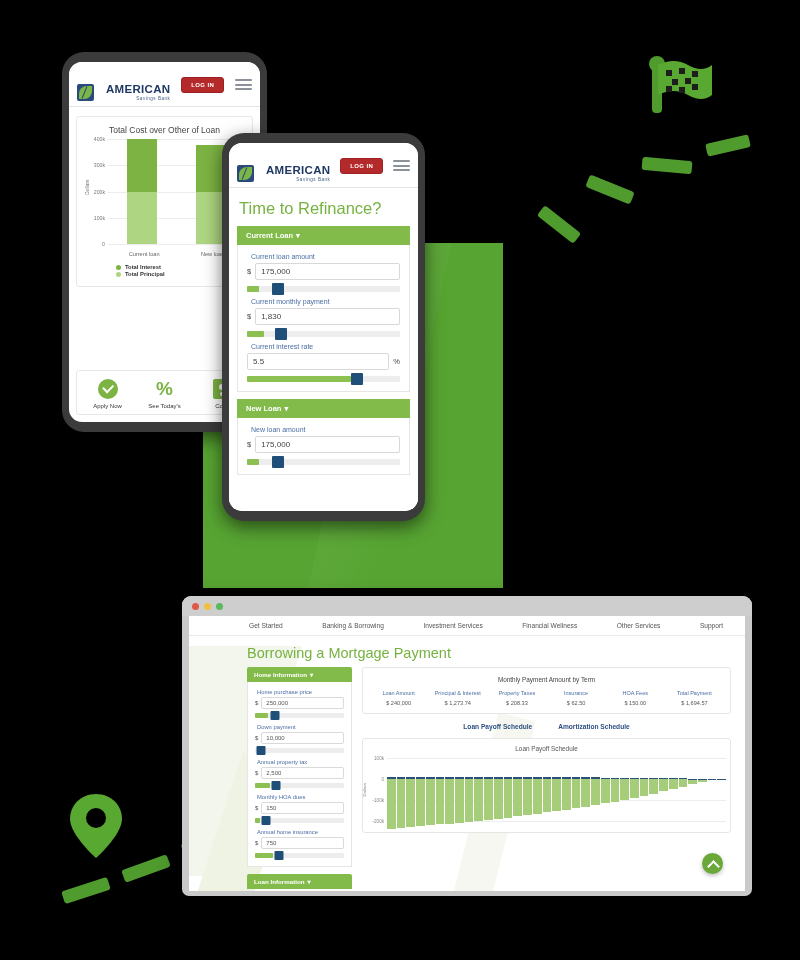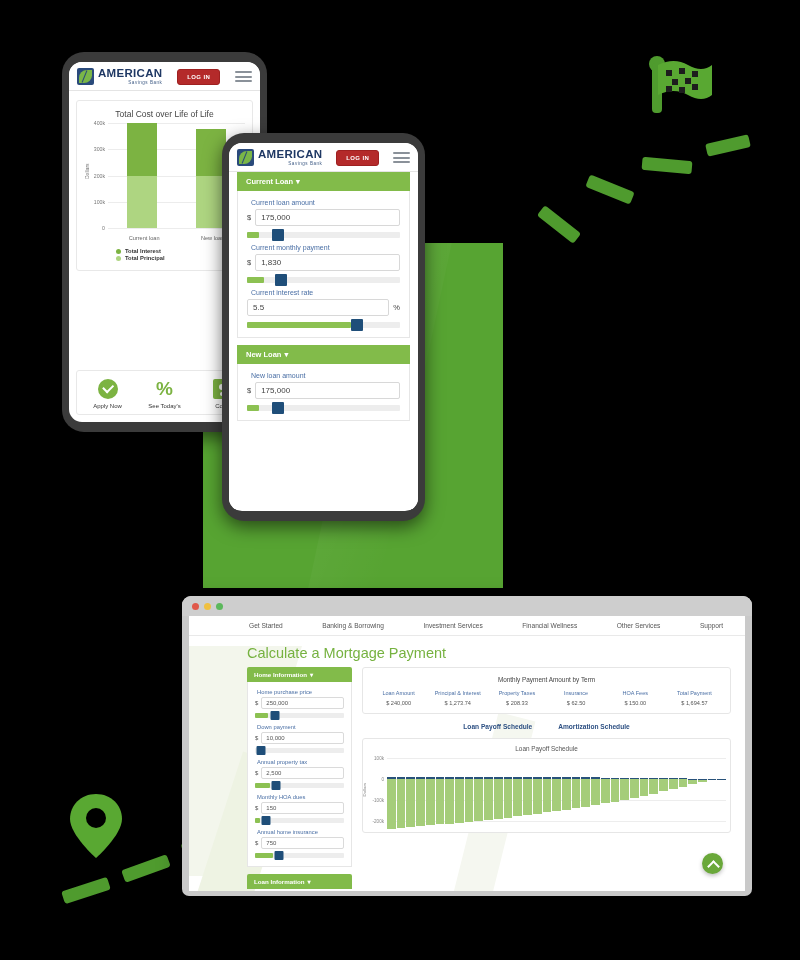--- a/index.html
+++ b/index.html
@@ -35,21 +35,21 @@
   }
   .phone-screen { background:#fff; border-radius:13px; overflow:hidden; height:100%; position:relative; }
 
   #phone1 { left:62px; top:52px; width:205px; height:380px; }
   #phone2 { left:222px; top:133px; width:203px; height:388px; z-index:5; }
 
   .ph-head {
     display:flex; align-items:center; justify-content:space-between;
     padding:6px 8px 5px 8px; border-bottom:1px solid #e4e4e4; background:#fff;
   }
-  .logo { display:flex; align-items:center; gap:4px; }
+  .logo { display:flex; align-items:center; gap:12px;margin-top:16px; }
   .logo-mark {
     width:17px; height:17px; background:#2a4a7b; border-radius:2px;
     position:relative; overflow:hidden; flex:none;
   }
   .logo-mark::before{
     content:""; position:absolute; left:2px; top:2px; width:13px; height:13px;
     background:#7ab648; border-radius:60% 0 60% 0;
   }
   .logo-mark::after{
     content:""; position:absolute; left:7px; top:2px; width:1px; height:13px;
@@ -248,21 +248,21 @@
         </div>
         <div class="login-btn">LOG IN</div>
         <div class="burger">
             <i></i>
             <i></i>
             <i></i>
           </div>
       </div>
 
       <div class="chart-card">
-        <div class="chart-title">Total Cost over Life of Life</div>
+        <div class="chart-title">Total Cost over Other of Loan</div>
         <div class="chart-wrap">
           <div class="yaxis">
             <div class="ylab">Dollars</div>
             <div class="ytick" style="top:0%">400k</div>
             <div class="ytick" style="top:25%">300k</div>
             <div class="ytick" style="top:50%">200k</div>
             <div class="ytick" style="top:75%">100k</div>
             <div class="ytick" style="top:100%">0</div>
           </div>
           <div class="plot">
@@ -336,20 +336,21 @@
         </div>
         <div class="login-btn">LOG IN</div>
         <div class="burger">
             <i></i>
             <i></i>
             <i></i>
           </div>
       </div>
 
       <div class="p2-body">
+        <div class="p2-title">Time to Refinance?</div>
         <div class="sec-wrap" id="p2-sections">
             <div class="sec-head">
               <span>Current Loan</span>
               <span>▾</span>
             </div>
             <div class="sec-box">
               <div class="fl">Current loan amount</div>
               <div class="frow">
                 <span class="fpre">$</span>
                 <div class="finp">175,000</div>
@@ -417,21 +418,21 @@
           <div class="nav-item">Financial Wellness</div>
           <div class="nav-item">Other Services</div>
           <div class="nav-item">Support</div>
         </div>
 
       <div class="br-content">
         <div class="wm" style="left:-40px; top:10px; width:120px; height:230px; transform:skewX(-16deg);"></div>
         <div class="wm" style="left:28px; top:120px; width:54px; height:160px; transform:rotate(18deg); background:#eef3e3;"></div>
         <div class="wm" style="left:286px; top:78px; width:38px; height:190px; transform:rotate(14deg); background:#f5f7f0;"></div>
 
-        <div class="pg-title">Calculate a Mortgage Payment</div>
+        <div class="pg-title">Borrowing a Mortgage Payment</div>
 
         <div class="cols">
           <div class="col-l">
             <div class="mini-head">
               <span>Home Information</span>
               <span>▾</span>
             </div>
             <div class="mini-box" id="br-fields">
                 <div class="mfl">Home purchase price</div>
                 <div class="mfrow">

